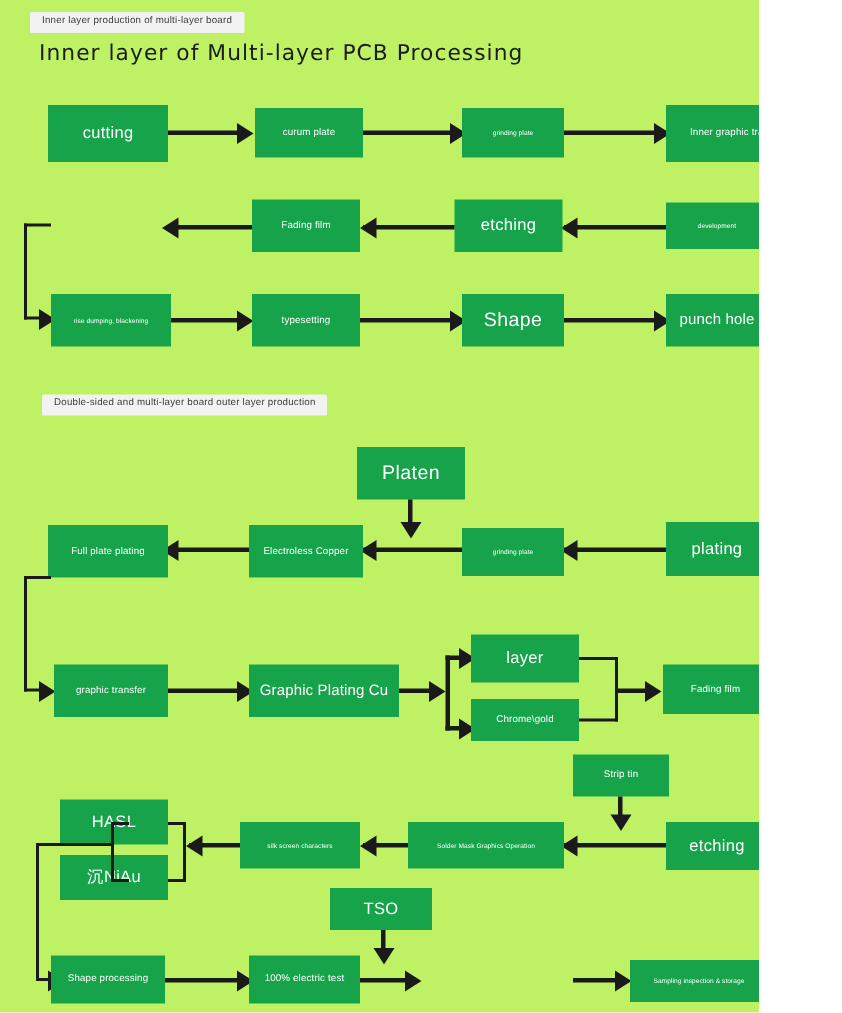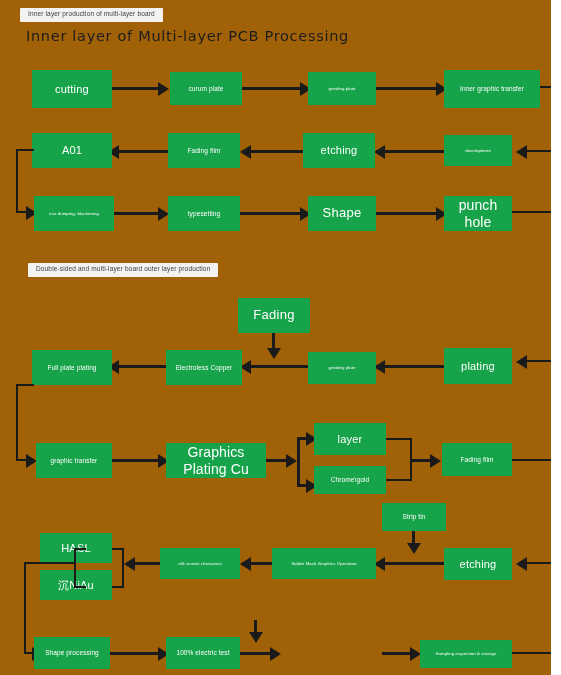--- a/index.html
+++ b/index.html
@@ -2,23 +2,23 @@
 <html><head>
 <meta charset="utf-8">
 <style>
   html,body{margin:0;padding:0;background:#ffffff;}
   body{
     font-family:"Liberation Sans","DejaVu Sans",sans-serif;
     -webkit-font-smoothing:antialiased;
   }
   #canvas{
     position:relative;
-    width:551px;
+    width:506px;
     height:675px;
-    background:#a16207;
+    background:#bef264;
     overflow:hidden;
   }
   
   .sec-pill{
     position:absolute;
     background:#f2f2f2;
     color:#3b3b3b;
     font-size:6.5px;
     letter-spacing:.15px;
     padding:3px 8px 4px 8px;
@@ -36,29 +36,29 @@
     font-family:"DejaVu Sans","Liberation Sans",sans-serif;
   }
   
   .box{
     position:absolute;
     background:#16a34a;
     color:#ffffff;
     display:flex;
     align-items:center;
     justify-content:center;
-    text-align:center;
+    text-align:right;
     box-sizing:border-box;
     line-height:1.15;
     padding:1px 3px;
     overflow:hidden;
   }
   .box.t-xl{font-size:13px;letter-spacing:.3px;}
   .box.t-lg{font-size:11px;letter-spacing:.2px;}
-  .box.t-md{font-size:14px;letter-spacing:.1px;}
+  .box.t-md{font-size:10px;letter-spacing:.1px;}
   .box.t-sm{font-size:6.5px;letter-spacing:.1px;}
   .box.t-xs{font-size:4.4px;letter-spacing:.05px;}
   
   .hline,.vline{position:absolute;background:#1a1a1a;}
   .hline{height:3px;}
   .vline{width:3px;}
   .hline.thin,.vline.thin{background:#1a1a1a;}
   .hline.thin{height:2px;}
   .vline.thin{width:2px;}
   .arw{position:absolute;width:0;height:0;}
@@ -99,21 +99,20 @@
   <div class="arw l" style="left:374px;top:145px;"></div>
 
   <div class="box t-lg" style="left:303px;top:133px;width:72px;height:35px;">etching</div>
   <div class="hline" style="left:242px;top:150px;width:61px;"></div>
   <div class="arw l" style="left:240px;top:145px;"></div>
 
   <div class="box t-sm" style="left:168px;top:133px;width:72px;height:35px;">Fading film</div>
   <div class="hline" style="left:112px;top:150px;width:56px;"></div>
   <div class="arw l" style="left:108px;top:145px;"></div>
 
-  <div class="box t-lg" style="left:32px;top:133px;width:80px;height:35px;">A01</div>
 
   <div class="hline thin" style="left:16px;top:149px;width:18px;"></div>
   <div class="vline thin" style="left:16px;top:149px;height:64px;"></div>
   <div class="hline thin" style="left:16px;top:211px;width:16px;"></div>
   <div class="arw r" style="left:26px;top:206px;"></div>
 
   <div class="box t-xs" style="left:34px;top:196px;width:80px;height:35px;">rise dumping, blackening</div>
   <div class="hline" style="left:114px;top:212px;width:46px;"></div>
   <div class="arw r" style="left:158px;top:207px;"></div>
 
@@ -127,21 +126,21 @@
 
   <div class="box t-md" style="left:444px;top:196px;width:68px;height:35px;">punch hole</div>
 
   <div class="hline thin" style="left:512px;top:211px;width:46px;"></div>
   <div class="vline thin" style="left:556px;top:211px;height:151px;"></div>
   <div class="hline thin" style="left:526px;top:360px;width:32px;"></div>
   <div class="arw l" style="left:516px;top:355px;"></div>
 
   <div class="sec-pill" style="left:28px;top:263px;">Double-sided and multi-layer board outer layer production</div>
 
-  <div class="box t-xl" style="left:238px;top:298px;width:72px;height:35px;">Fading</div>
+  <div class="box t-xl" style="left:238px;top:298px;width:72px;height:35px;">Platen</div>
   <div class="vline" style="left:272px;top:333px;height:19px;"></div>
   <div class="arw d" style="left:267px;top:348px;"></div>
 
   <div class="box t-lg" style="left:444px;top:348px;width:68px;height:36px;">plating</div>
   <div class="hline" style="left:376px;top:365px;width:68px;"></div>
   <div class="arw l" style="left:374px;top:360px;"></div>
 
   <div class="box t-xs" style="left:308px;top:352px;width:68px;height:32px;">grinding plate</div>
   <div class="hline" style="left:242px;top:365px;width:66px;"></div>
   <div class="arw l" style="left:240px;top:360px;"></div>
@@ -154,21 +153,21 @@
 
   <div class="hline thin" style="left:16px;top:384px;width:18px;"></div>
   <div class="vline thin" style="left:16px;top:384px;height:77px;"></div>
   <div class="hline thin" style="left:16px;top:459px;width:16px;"></div>
   <div class="arw r" style="left:26px;top:454px;"></div>
 
   <div class="box t-sm" style="left:36px;top:443px;width:76px;height:35px;">graphic transfer</div>
   <div class="hline" style="left:112px;top:459px;width:48px;"></div>
   <div class="arw r" style="left:158px;top:454px;"></div>
 
-  <div class="box t-md" style="left:166px;top:443px;width:100px;height:35px;">Graphics Plating Cu</div>
+  <div class="box t-md" style="left:166px;top:443px;width:100px;height:35px;">Graphic Plating Cu</div>
   <div class="hline" style="left:266px;top:459px;width:22px;"></div>
   <div class="arw r" style="left:286px;top:454px;"></div>
 
   <div class="vline" style="left:297px;top:437px;height:50px;"></div>
   <div class="hline" style="left:297px;top:437px;width:15px;"></div>
   <div class="arw r" style="left:306px;top:432px;"></div>
   <div class="hline" style="left:297px;top:484px;width:15px;"></div>
   <div class="arw r" style="left:306px;top:479px;"></div>
 
   <div class="box t-lg" style="left:314px;top:423px;width:72px;height:32px;">layer</div>
@@ -212,20 +211,21 @@
 
   <div class="vline thin" style="left:74px;top:548px;height:40px;"></div>
   <div class="hline thin" style="left:74px;top:548px;width:12px;"></div>
   <div class="hline thin" style="left:74px;top:586px;width:12px;"></div>
 
   <div class="hline thin" style="left:24px;top:562px;width:50px;"></div>
   <div class="vline thin" style="left:24px;top:562px;height:92px;"></div>
   <div class="hline thin" style="left:24px;top:652px;width:12px;"></div>
   <div class="arw r" style="left:32px;top:647px;"></div>
 
+  <div class="box t-lg" style="left:220px;top:592px;width:68px;height:28px;">TSO</div>
   <div class="vline" style="left:254px;top:620px;height:16px;"></div>
   <div class="arw d" style="left:249px;top:632px;"></div>
 
   <div class="box t-sm" style="left:34px;top:637px;width:76px;height:32px;">Shape processing</div>
   <div class="hline" style="left:110px;top:652px;width:50px;"></div>
   <div class="arw r" style="left:158px;top:647px;"></div>
 
   <div class="box t-sm" style="left:166px;top:637px;width:74px;height:32px;">100% electric test</div>
   <div class="hline" style="left:240px;top:652px;width:34px;"></div>
   <div class="arw r" style="left:270px;top:647px;"></div>

